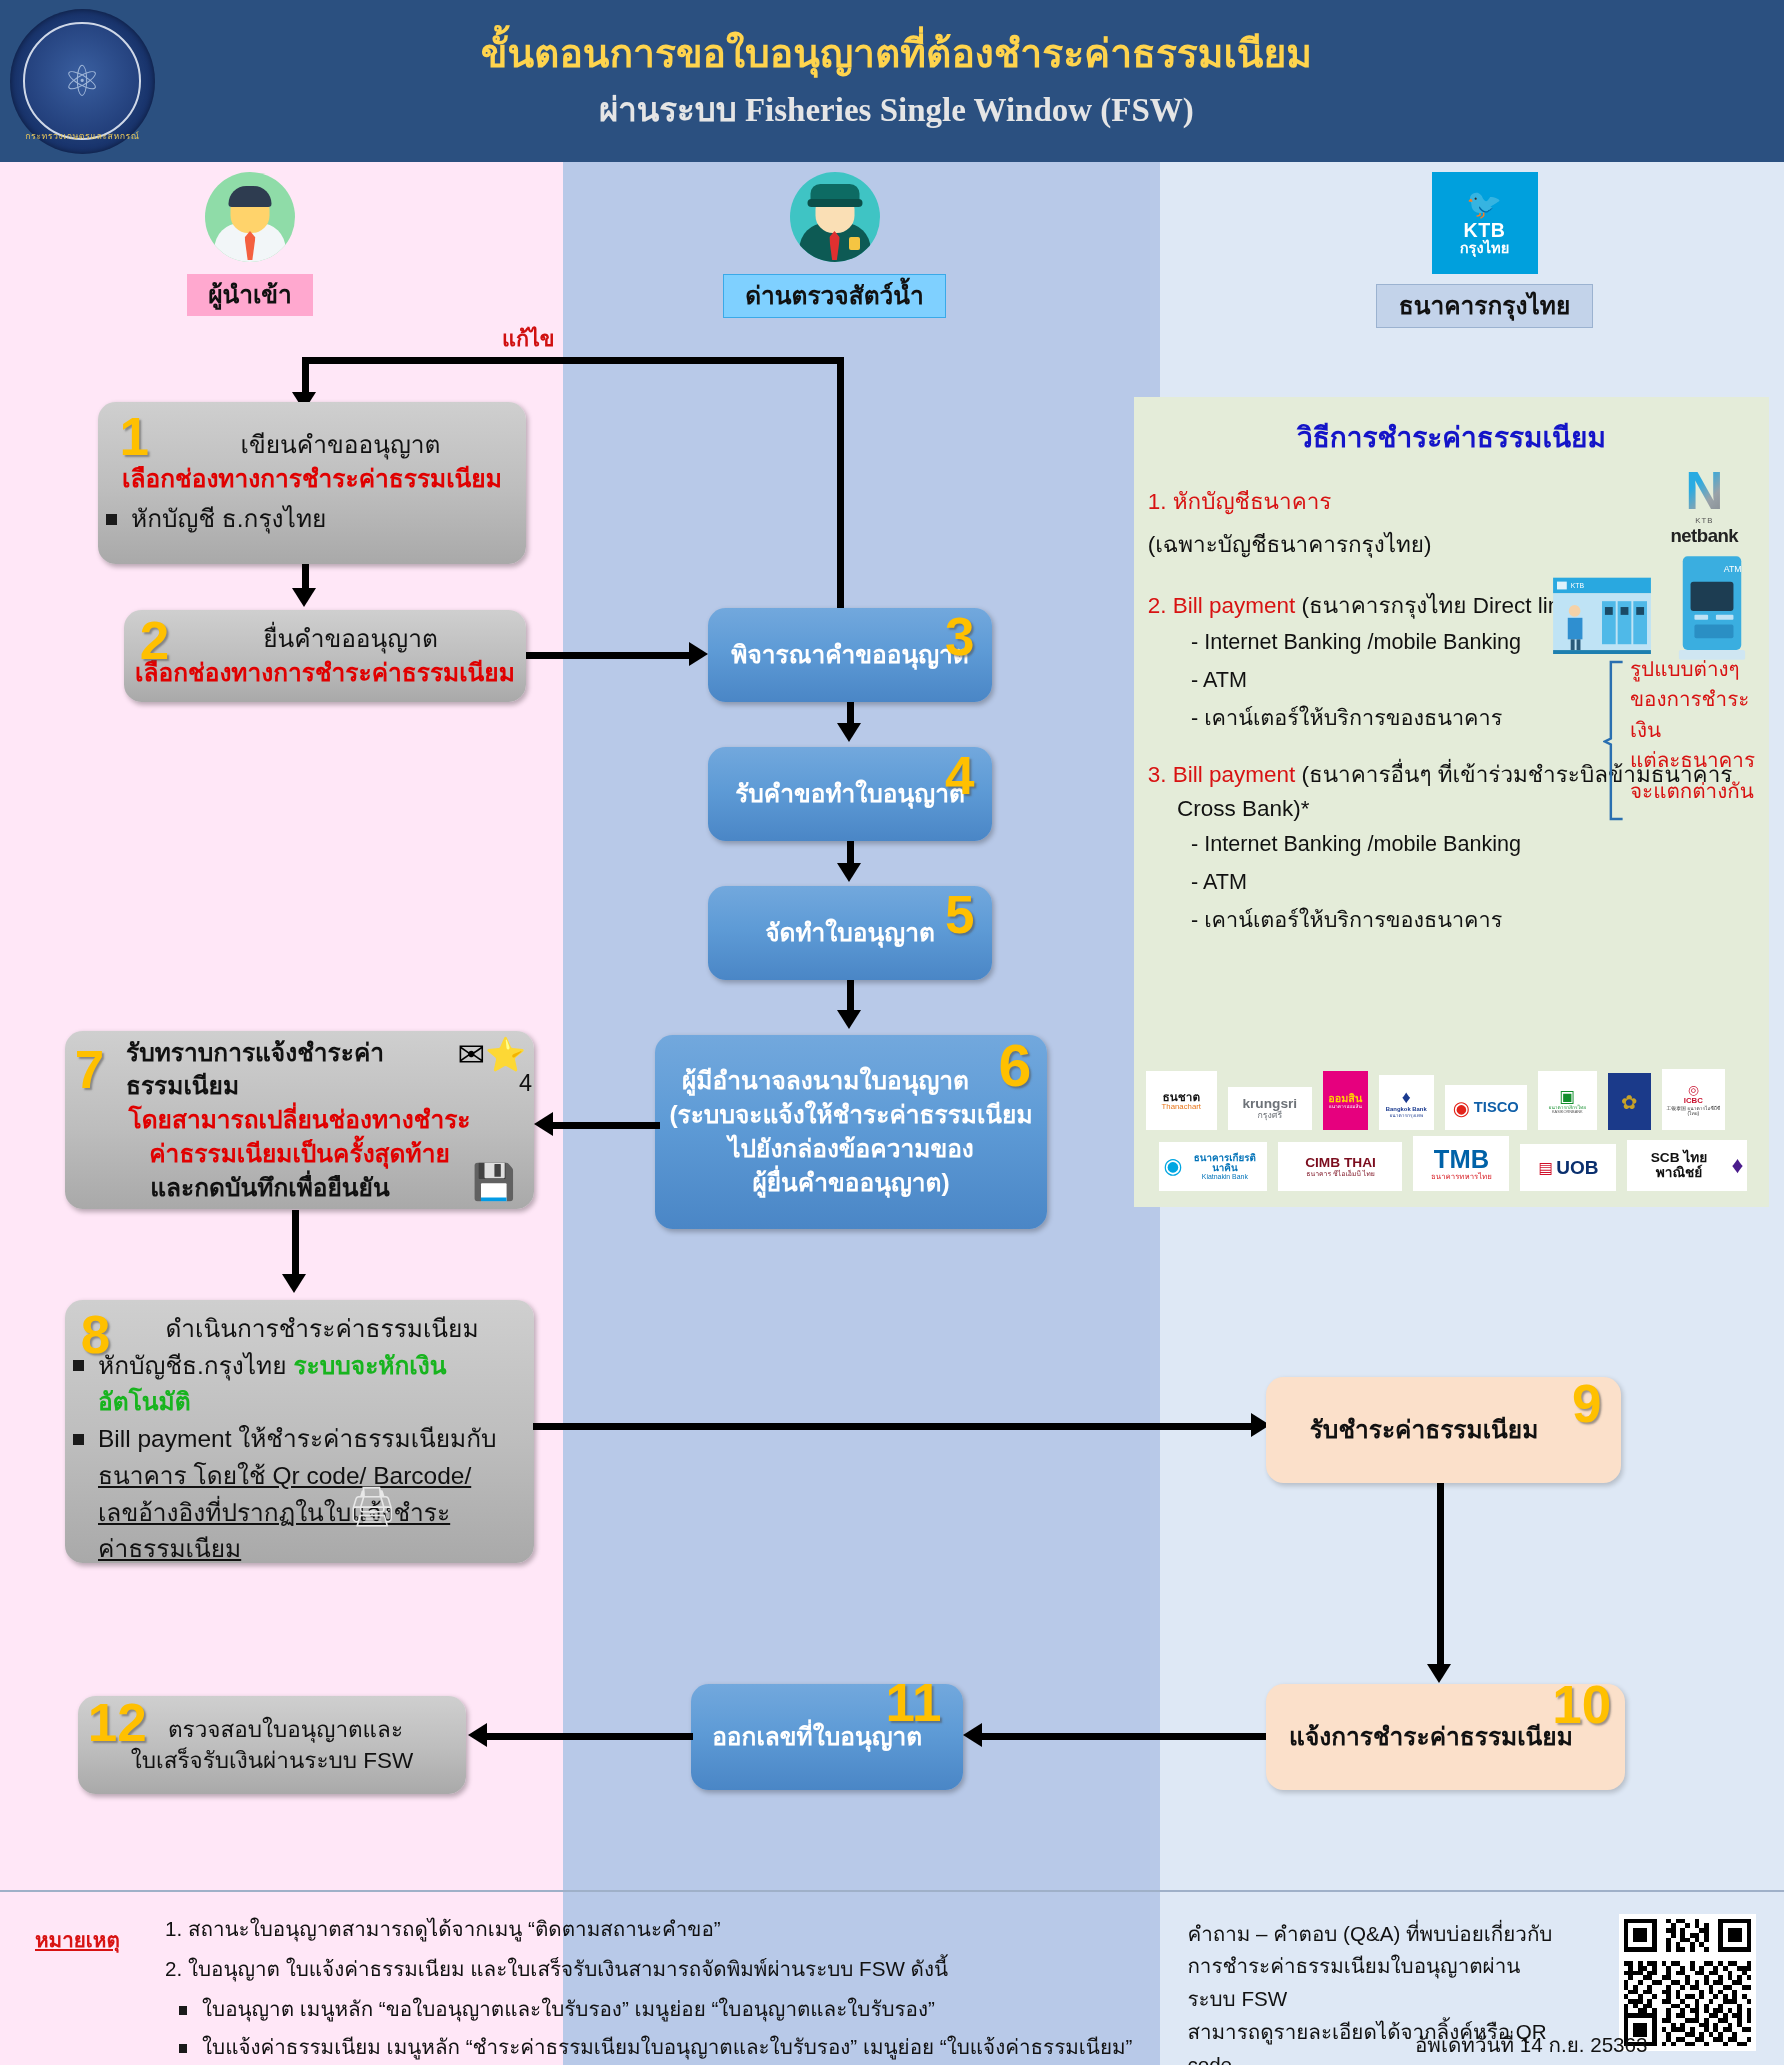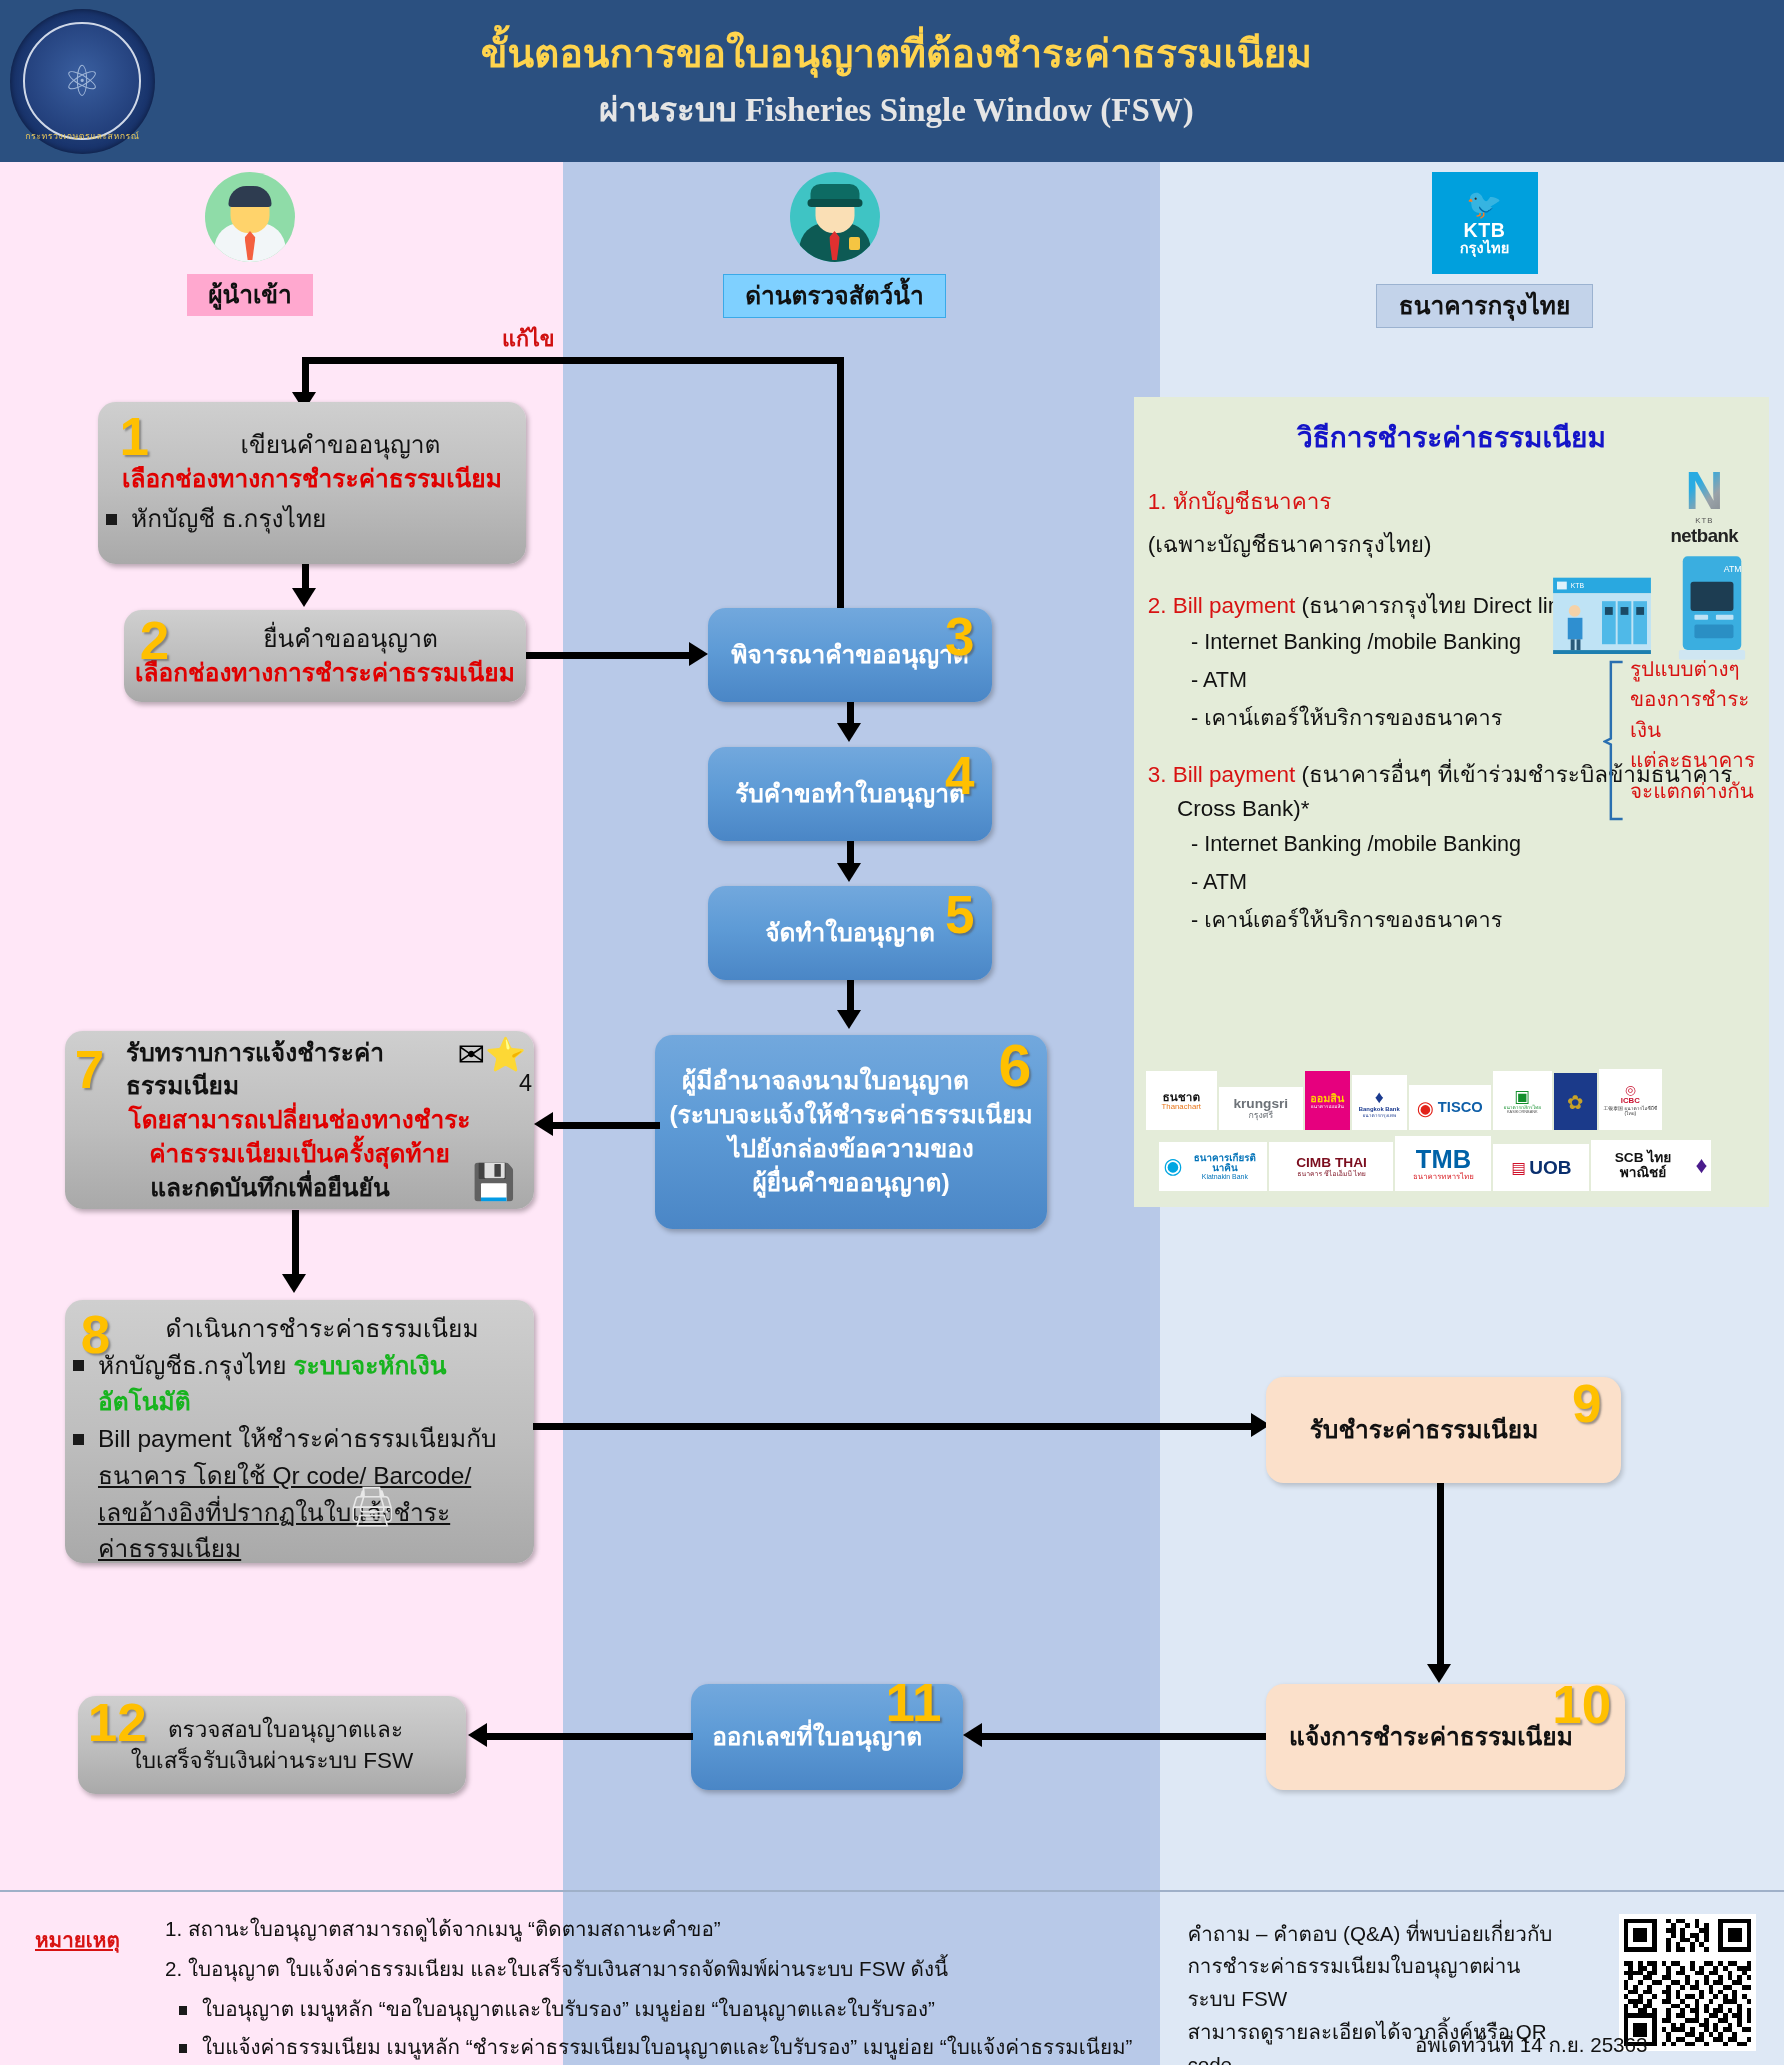--- a/index.html
+++ b/index.html
@@ -165,21 +165,21 @@
   .nb-mark { font-size: 53px; font-weight: bold; line-height: .95;
              background: linear-gradient(135deg,#29abe2 0%,#29abe2 40%,#9aa2a8 60%,#6d7479 100%);
              -webkit-background-clip: text; background-clip: text; color: transparent; }
   .nb-txt { font-size: 18.6px; font-weight: bold; color:#222; letter-spacing:-0.5px; }
   .nb-small { font-size: 7.8px; color:#555; letter-spacing:1px; }
 
   #branch-art { position:absolute; right: 116px; top: 167px; width: 102px; height: 90px; }
   #atm-art    { position:absolute; right: 17.6px;  top: 157px; width: 78px;  height: 108px; }
 
   #bank-logos { position:absolute; left: 11.8px; bottom: 9.8px; width: 614px; }
-  .logo-row { display:flex; align-items:flex-end; gap: 2px; margin-bottom: 5.9px; }
+  .logo-row { display:flex; align-items:flex-end; gap: 11px; margin-bottom: 5.9px; }
   .logo {
     background:#fff; display:flex; flex-direction:column; align-items:center;
     justify-content:center; text-align:center; line-height:1.05; padding:2.9px 3.9px;
   }
 
   
   #footer-left { position:absolute; left:0; top:1892px; width:1134px; }
   #note-label { position:absolute; left:35px; top:31px; font-size:20.6px;
                 color:#d81212; font-weight:bold; text-decoration:underline; }
   .note { font-size:20.6px; color:#111; line-height:1.1; }

